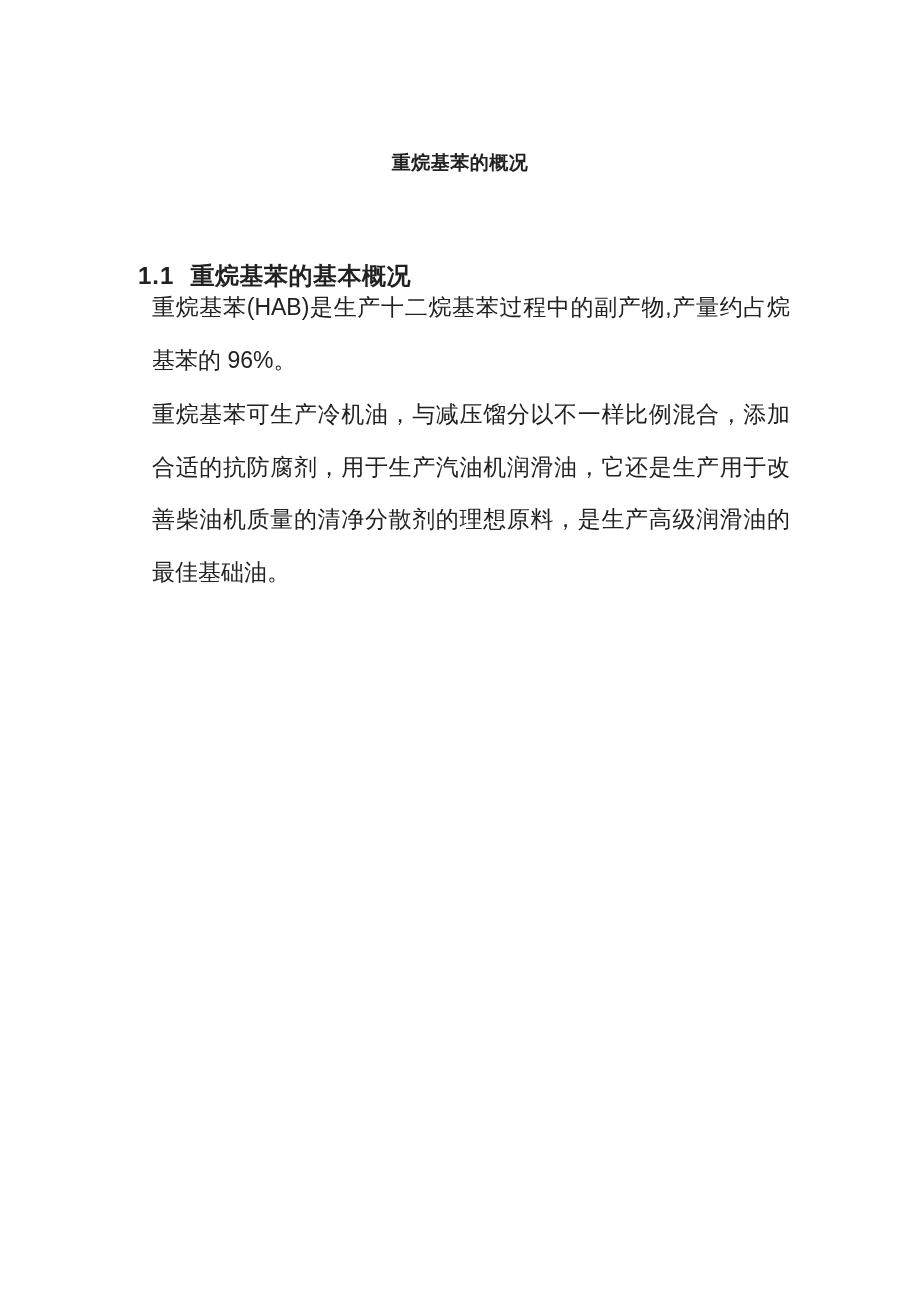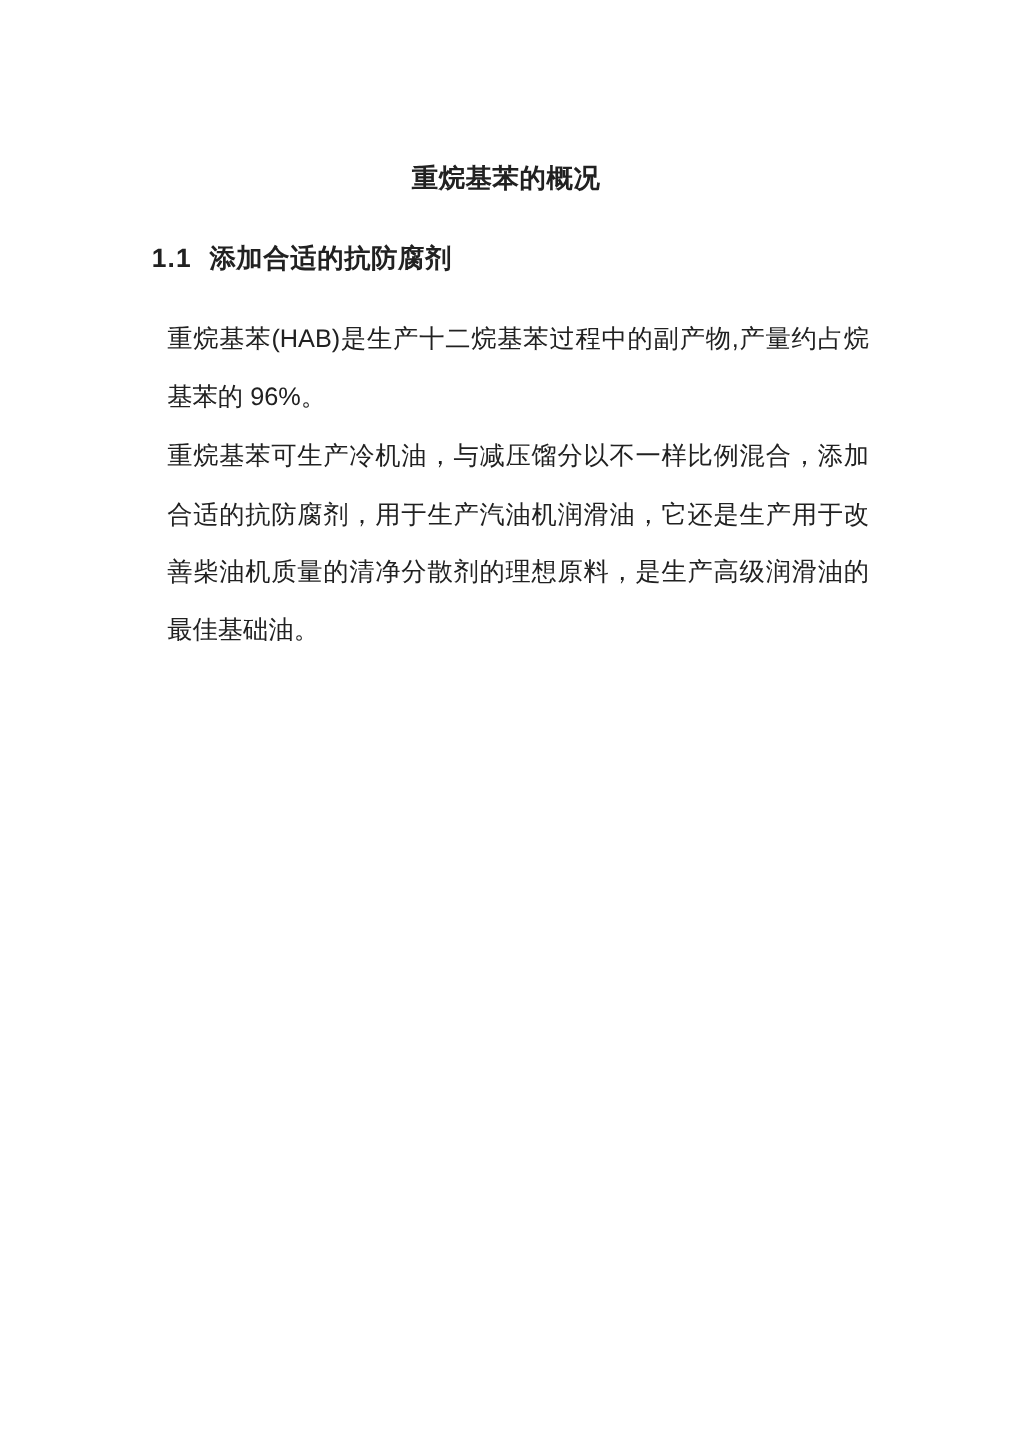--- a/index.html
+++ b/index.html
@@ -15,37 +15,38 @@
     overflow: hidden;
     font-family: "Liberation Sans", sans-serif;
     color: #212121;
   }
   .doc-title {
     position: absolute;
     top: 146px;
     left: 0;
     width: 920px;
     text-align: center;
-    font-size: 24px;
+    font-size: 19px;
     line-height: 34px;
     font-weight: bold;
     letter-spacing: 0.5px;
   }
   .section-heading {
     position: absolute;
     top: 219px;
     left: 138px;
     font-size: 24px;
     line-height: 34px;
     font-weight: bold;
   }
   .section-number {
     display: inline-block;
     margin-right: 16px;
     letter-spacing: 1px;
+    margin-top: 40px;
   }
   .section-title {
     display: inline-block;
     letter-spacing: 0.5px;
   }
   .body-text {
     position: absolute;
     top: 281px;
     left: 152px;
     width: 638px;
@@ -60,21 +61,21 @@
   
 </style>
 </head>
 <body>
 
 <div class="page">
 
   <div class="doc-title">重烷基苯的概况</div>
 
   <div class="section-heading">
-    <span class="section-number">1.1</span><span class="section-title">添加合适的抗防腐剂</span>
+    <span class="section-number">1.1</span><span class="section-title">重烷基苯的基本概况</span>
   </div>
 
   <div class="body-text">
     <p>重烷基苯(HAB)是生产十二烷基苯过程中的副产物,产量约占烷基苯的 96%。</p>
     <p>重烷基苯可生产冷机油，与减压馏分以不一样比例混合，添加合适的抗防腐剂，用于生产汽油机润滑油，它还是生产用于改善柴油机质量的清净分散剂的理想原料，是生产高级润滑油的最佳基础油。</p>
   </div>
 
 </div>
 
 </body></html>

